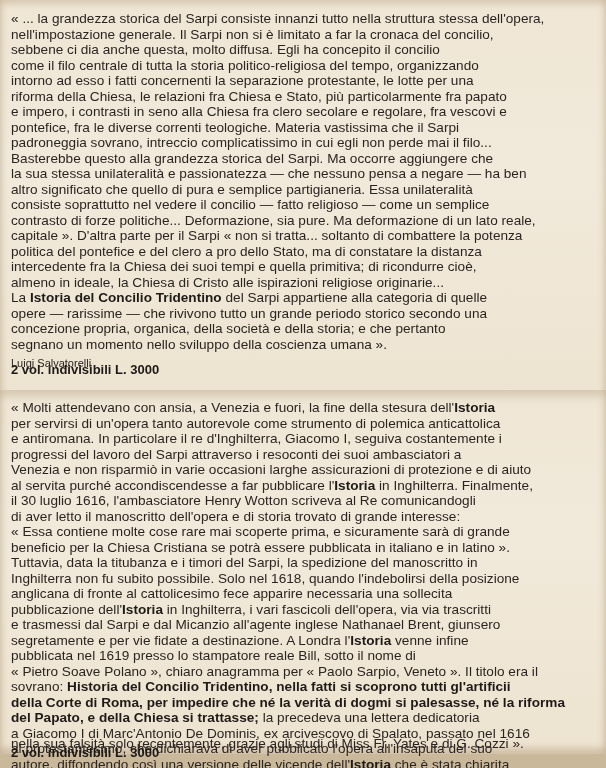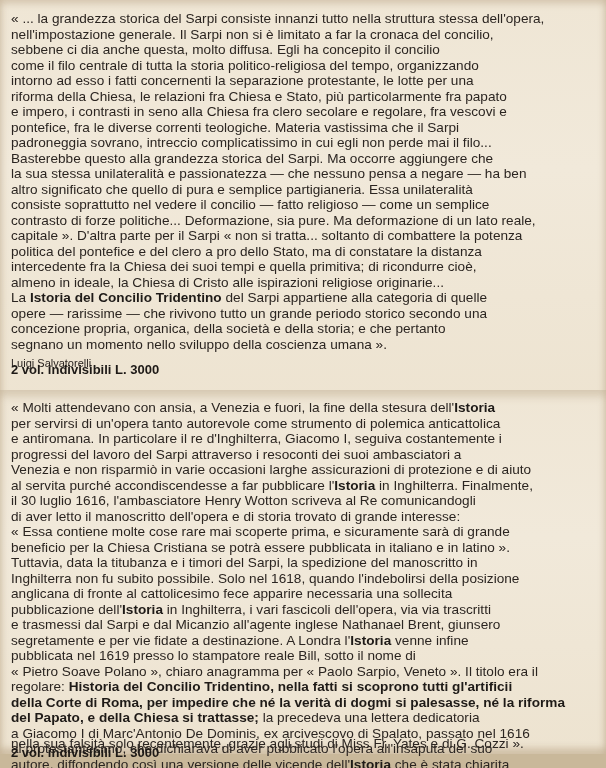--- a/index.html
+++ b/index.html
@@ -78,21 +78,21 @@
     <div class="line" style="top:124px">« Essa contiene molte cose rare mai scoperte prima, e sicuramente sarà di grande</div>
     <div class="line" style="top:139.5px">beneficio per la Chiesa Cristiana se potrà essere pubblicata in italiano e in latino ».</div>
     <div class="line" style="top:155px">Tuttavia, data la titubanza e i timori del Sarpi, la spedizione del manoscritto in</div>
     <div class="line" style="top:170.5px">Inghilterra non fu subito possibile. Solo nel 1618, quando l'indebolirsi della posizione</div>
     <div class="line" style="top:186px">anglicana di fronte al cattolicesimo fece apparire necessaria una sollecita</div>
     <div class="line" style="top:201.5px"><span>pubblicazione dell'</span><b>Istoria</b><span> in Inghilterra, i vari fascicoli dell'opera, via via trascritti</span></div>
     <div class="line" style="top:217px">e trasmessi dal Sarpi e dal Micanzio all'agente inglese Nathanael Brent, giunsero</div>
     <div class="line" style="top:232.5px"><span>segretamente e per vie fidate a destinazione. A Londra l'</span><b>Istoria</b><span> venne infine</span></div>
     <div class="line" style="top:248px">pubblicata nel 1619 presso lo stampatore reale Bill, sotto il nome di</div>
     <div class="line" style="top:263.5px">« Pietro Soave Polano », chiaro anagramma per « Paolo Sarpio, Veneto ». Il titolo era il</div>
-    <div class="line" style="top:279px"><span>regolare: </span><b>Historia del Concilio Tridentino, nella fatti si scoprono tutti gl'artificii</b></div>
+    <div class="line" style="top:279px"><span>sovrano: </span><b>Historia del Concilio Tridentino, nella fatti si scoprono tutti gl'artificii</b></div>
     <div class="line" style="top:294.5px"><b>della Corte di Roma, per impedire che né la verità di dogmi si palesasse, né la riforma</b></div>
     <div class="line" style="top:310px"><b>del Papato, e della Chiesa si trattasse;</b><span> la precedeva una lettera dedicatoria</span></div>
     <div class="line" style="top:325.5px">a Giacomo I di Marc'Antonio De Dominis, ex arcivescovo di Spalato, passato nel 1616</div>
     <div class="line" style="top:341px">al protestantesimo, che dichiarava di aver pubblicato l'opera all'insaputa del suo</div>
     <div class="line" style="top:356.5px"><span>autore, diffondendo così una versione delle vicende dell'</span><b>Istoria</b><span> che è stata chiarita</span></div>
   </div>
 </div>
 
 <div class="line" style="left:11px;top:736px;z-index:2">nella sua falsità solo recentemente, grazie agli studi di Miss Fr. Yates e di G. Cozzi ».</div>
 <div class="price" style="top:745px;z-index:2">2 vol. indivisibili L. 3000</div>

